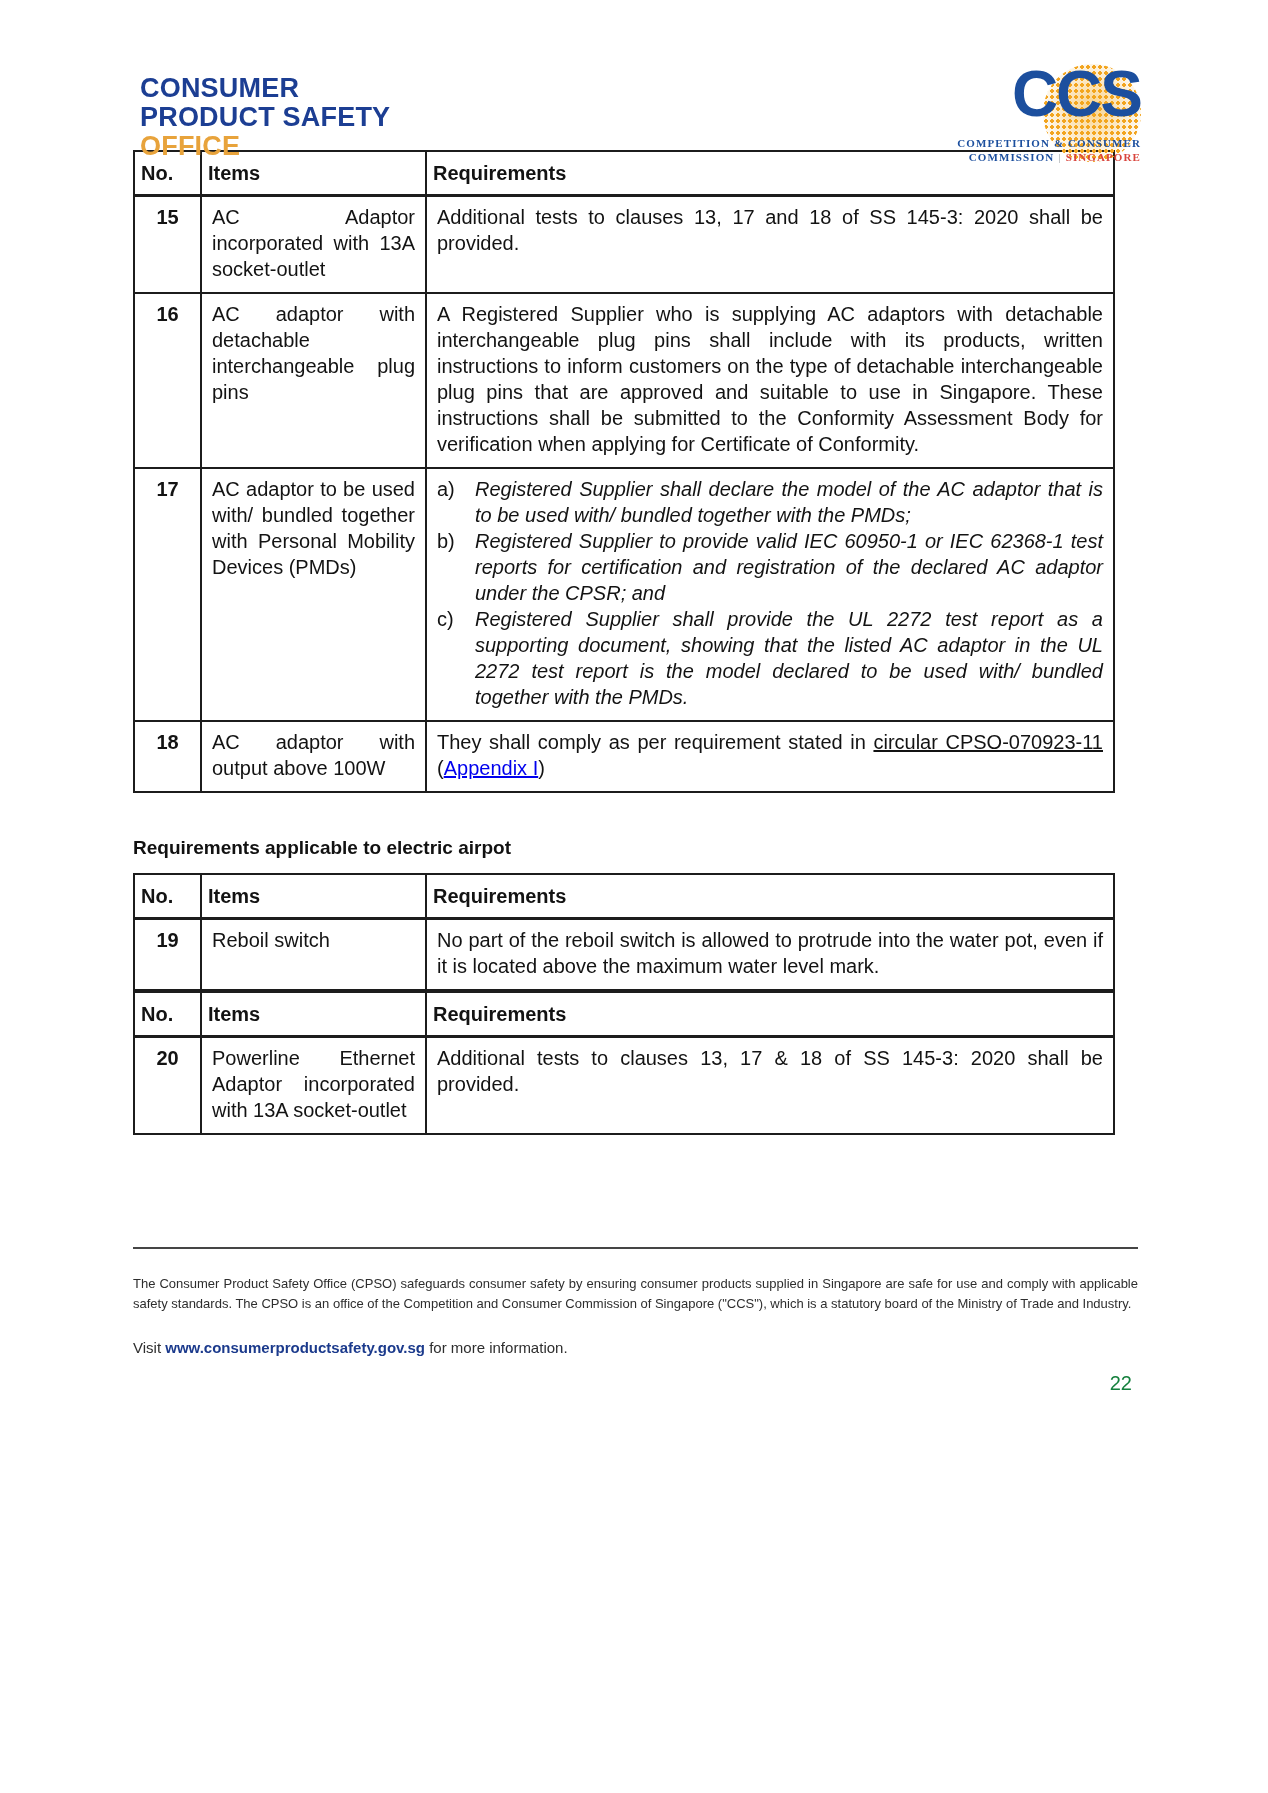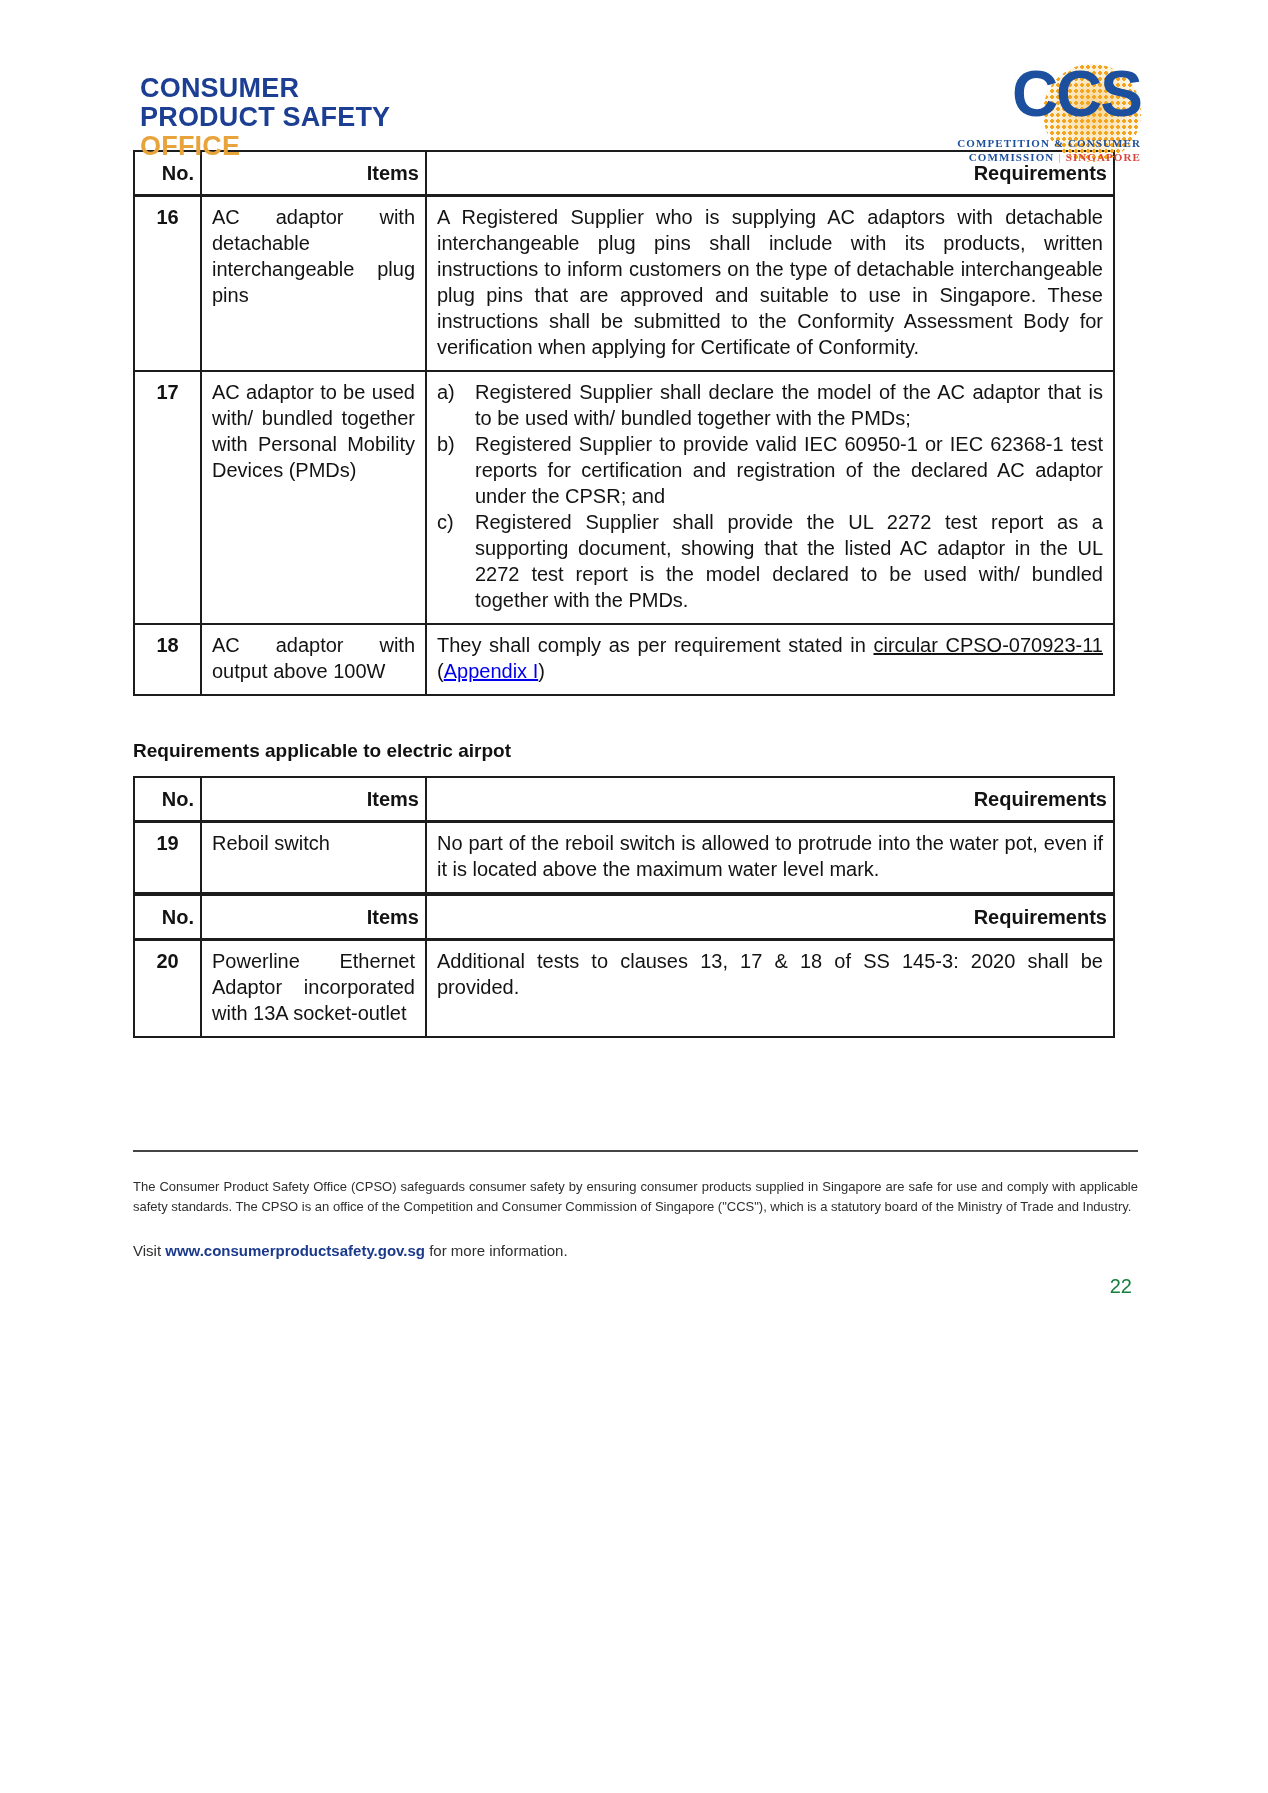--- a/index.html
+++ b/index.html
@@ -41,32 +41,32 @@
   .ccs-cap2 .c-div { color: #9aa0a6; padding: 0 4px; font-weight: normal; }
   .ccs-cap2 .c-red { color: #D9453D; }
 
   
   .req-table {
     width: 980px; border-collapse: collapse; table-layout: fixed;
     font-size: 20px; line-height: 26px; color: #131313;
   }
   .req-table th {
     border: 2px solid #1c1c1c; border-bottom-width: 3px;
-    font-weight: bold; text-align: right; padding: 8px 6px; font-size: 20px;
+    font-weight: bold; text-align: left; padding: 8px 6px; font-size: 20px;
   }
   .req-table td { border: 2px solid #1c1c1c; vertical-align: top; padding: 7px 10px 10px; }
   .col-no { width: 67px; } .col-items { width: 225px; } .col-req { width: 688px; }
   td.no { text-align: center; font-weight: bold; }
   td.item { text-align: justify; }
   td.req { text-align: justify; }
   .tbl-1 { margin-top: 0px; }
 
   .li { display: flex; margin-bottom: 0px; }
   .li .marker { flex: 0 0 38px; }
-  .li .li-text { flex: 1; text-align: justify; }
+  .li .li-text { flex: 1; text-align: justify; font-style: italic; }
 
   .u { text-decoration: underline; }
   a.link { color: #0000EE; text-decoration: underline; cursor: pointer; }
 
   .section-heading { font-size: 19px; font-weight: bold; color: #111; margin-top: 44px; margin-bottom: 14px; }
 
   
   .footer { margin-top: 112px; }
   .footer-rule { width: 1005px; border-top: 2px solid #454545; }
   .footer-about {
@@ -107,20 +107,25 @@
           <col class="col-req">
         </colgroup>
       <thead>
         <tr>
           <th>No.</th>
           <th>Items</th>
           <th>Requirements</th>
         </tr>
       </thead>
       <tbody>
+        <tr>
+          <td class="no">15</td>
+          <td class="item">AC Adaptor incorporated with 13A socket-outlet</td>
+          <td class="req">Additional tests to clauses 13, 17 and 18 of SS 145-3: 2020 shall be provided.</td>
+        </tr>
         <tr>
           <td class="no">16</td>
           <td class="item">AC adaptor with detachable interchangeable plug pins</td>
           <td class="req">A Registered Supplier who is supplying AC adaptors with detachable interchangeable plug pins shall include with its products, written instructions to inform customers on the type of detachable interchangeable plug pins that are approved and suitable to use in Singapore. These instructions shall be submitted to the Conformity Assessment Body for verification when applying for Certificate of Conformity.</td>
         </tr>
         <tr>
           <td class="no">17</td>
           <td class="item">AC adaptor to be used with/ bundled together with Personal Mobility Devices (PMDs)</td>
           <td class="req">
             <div class="li">

